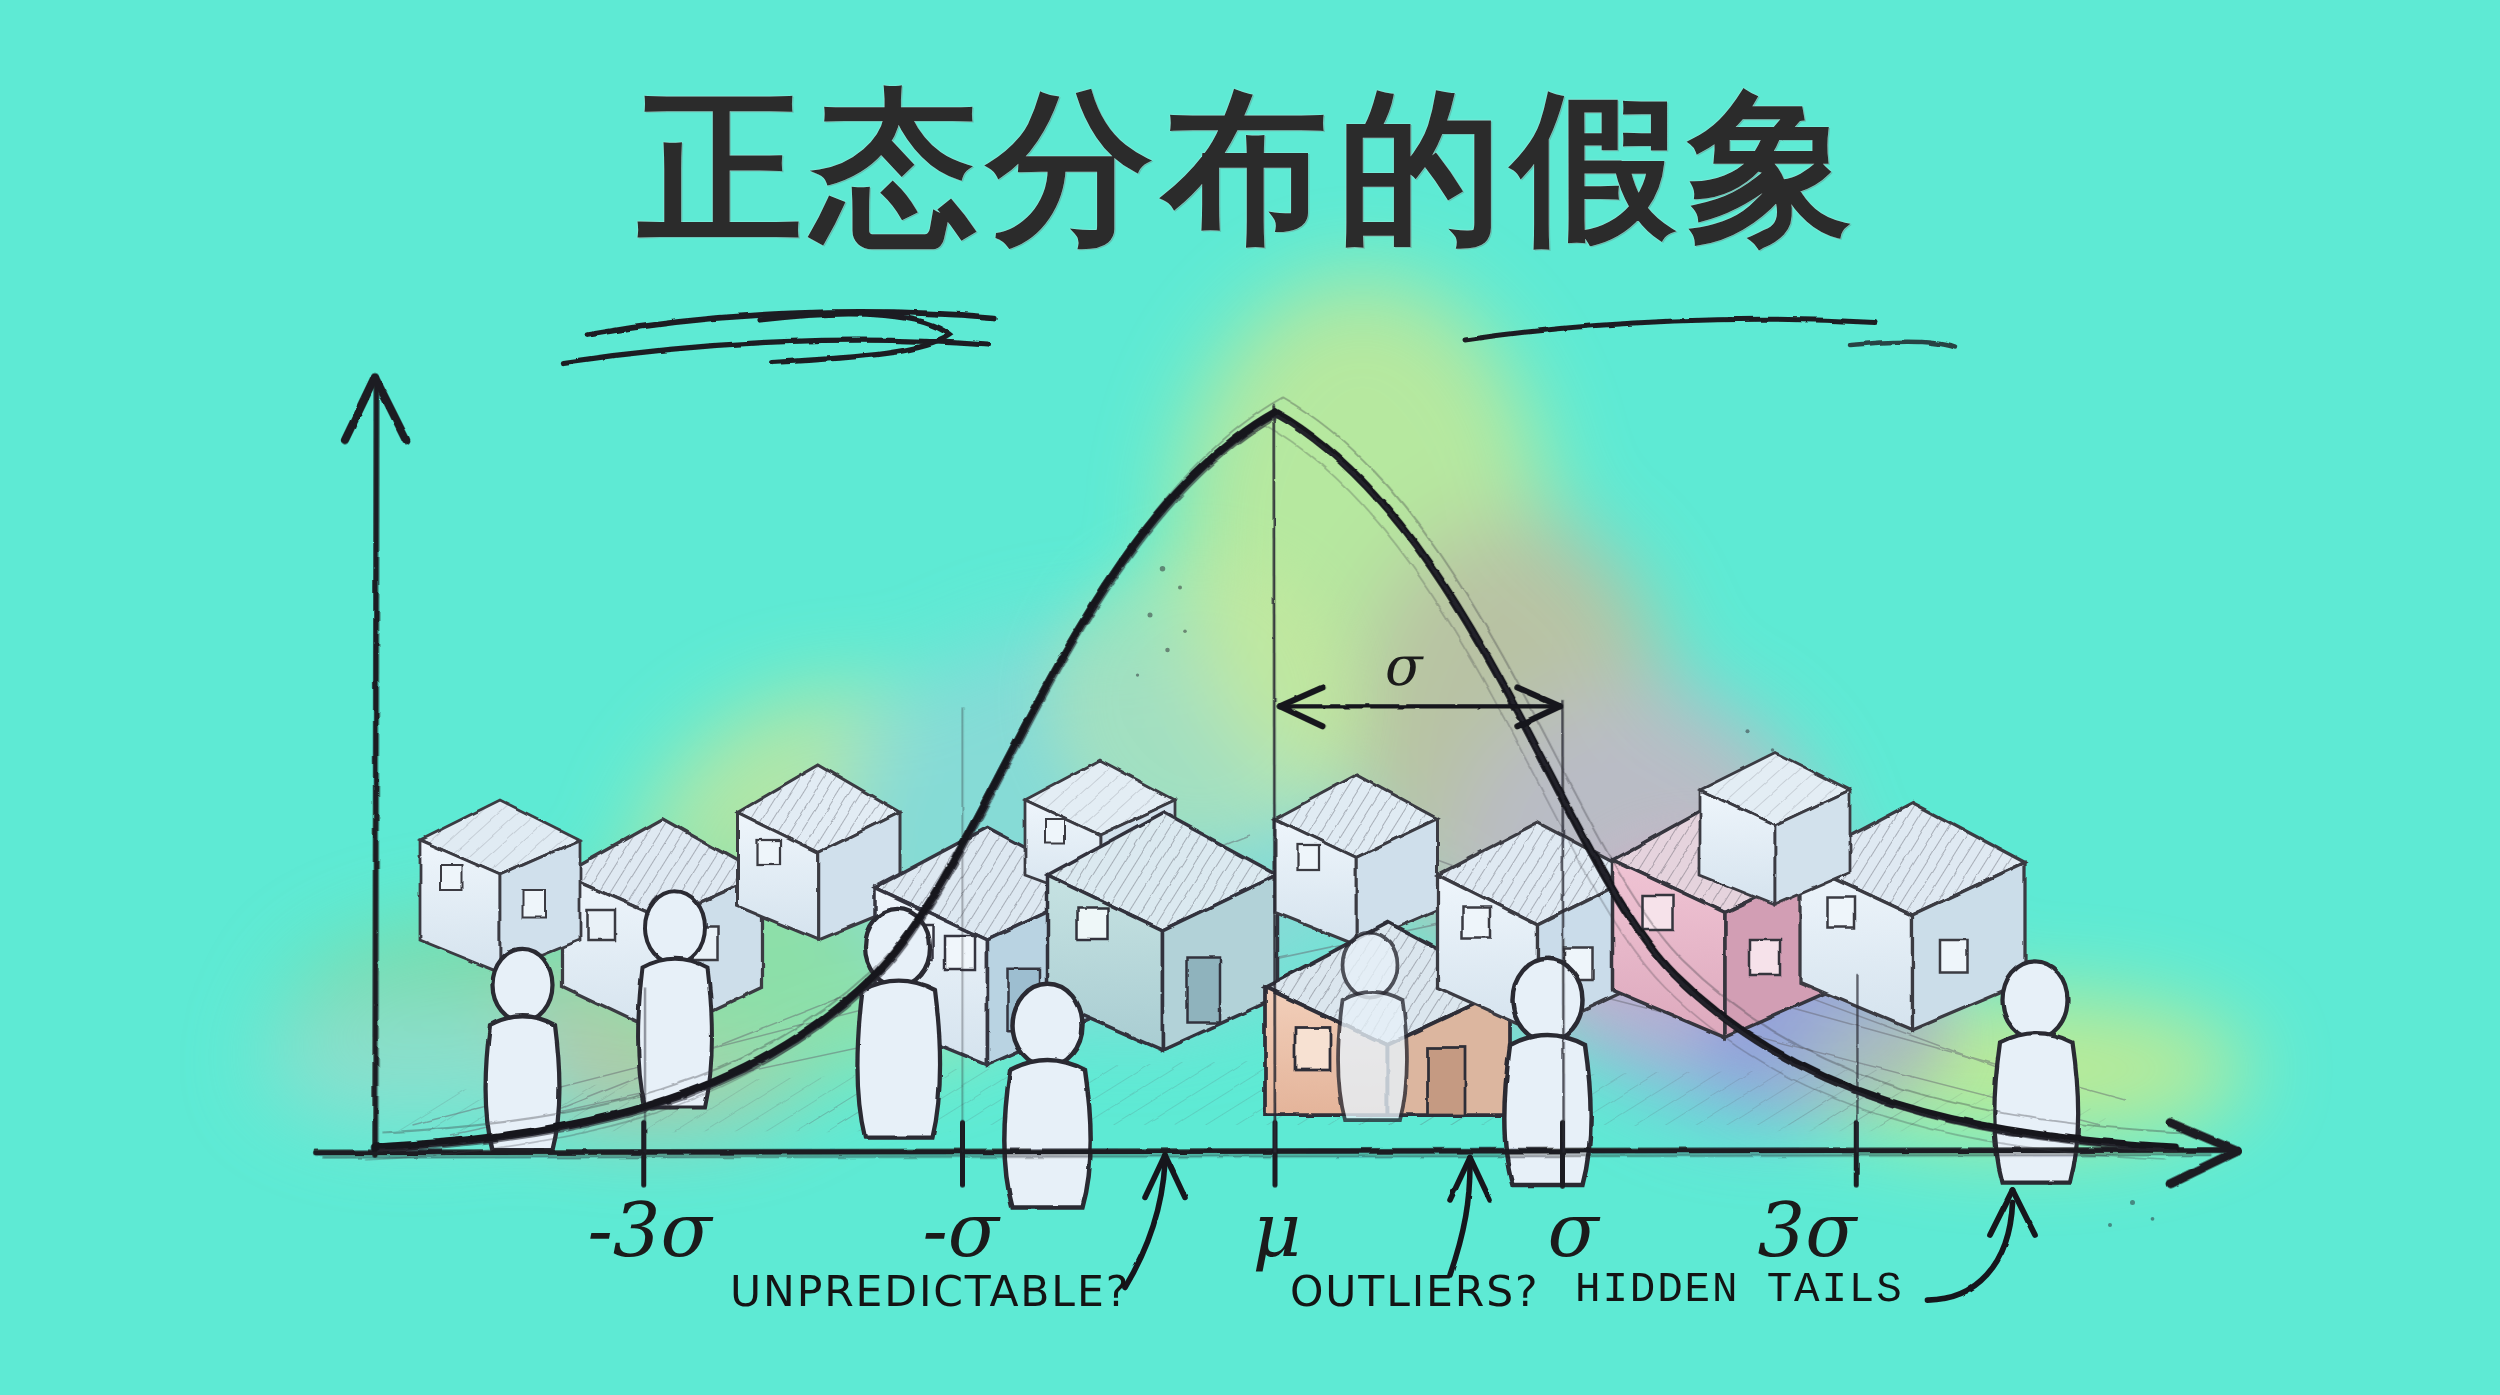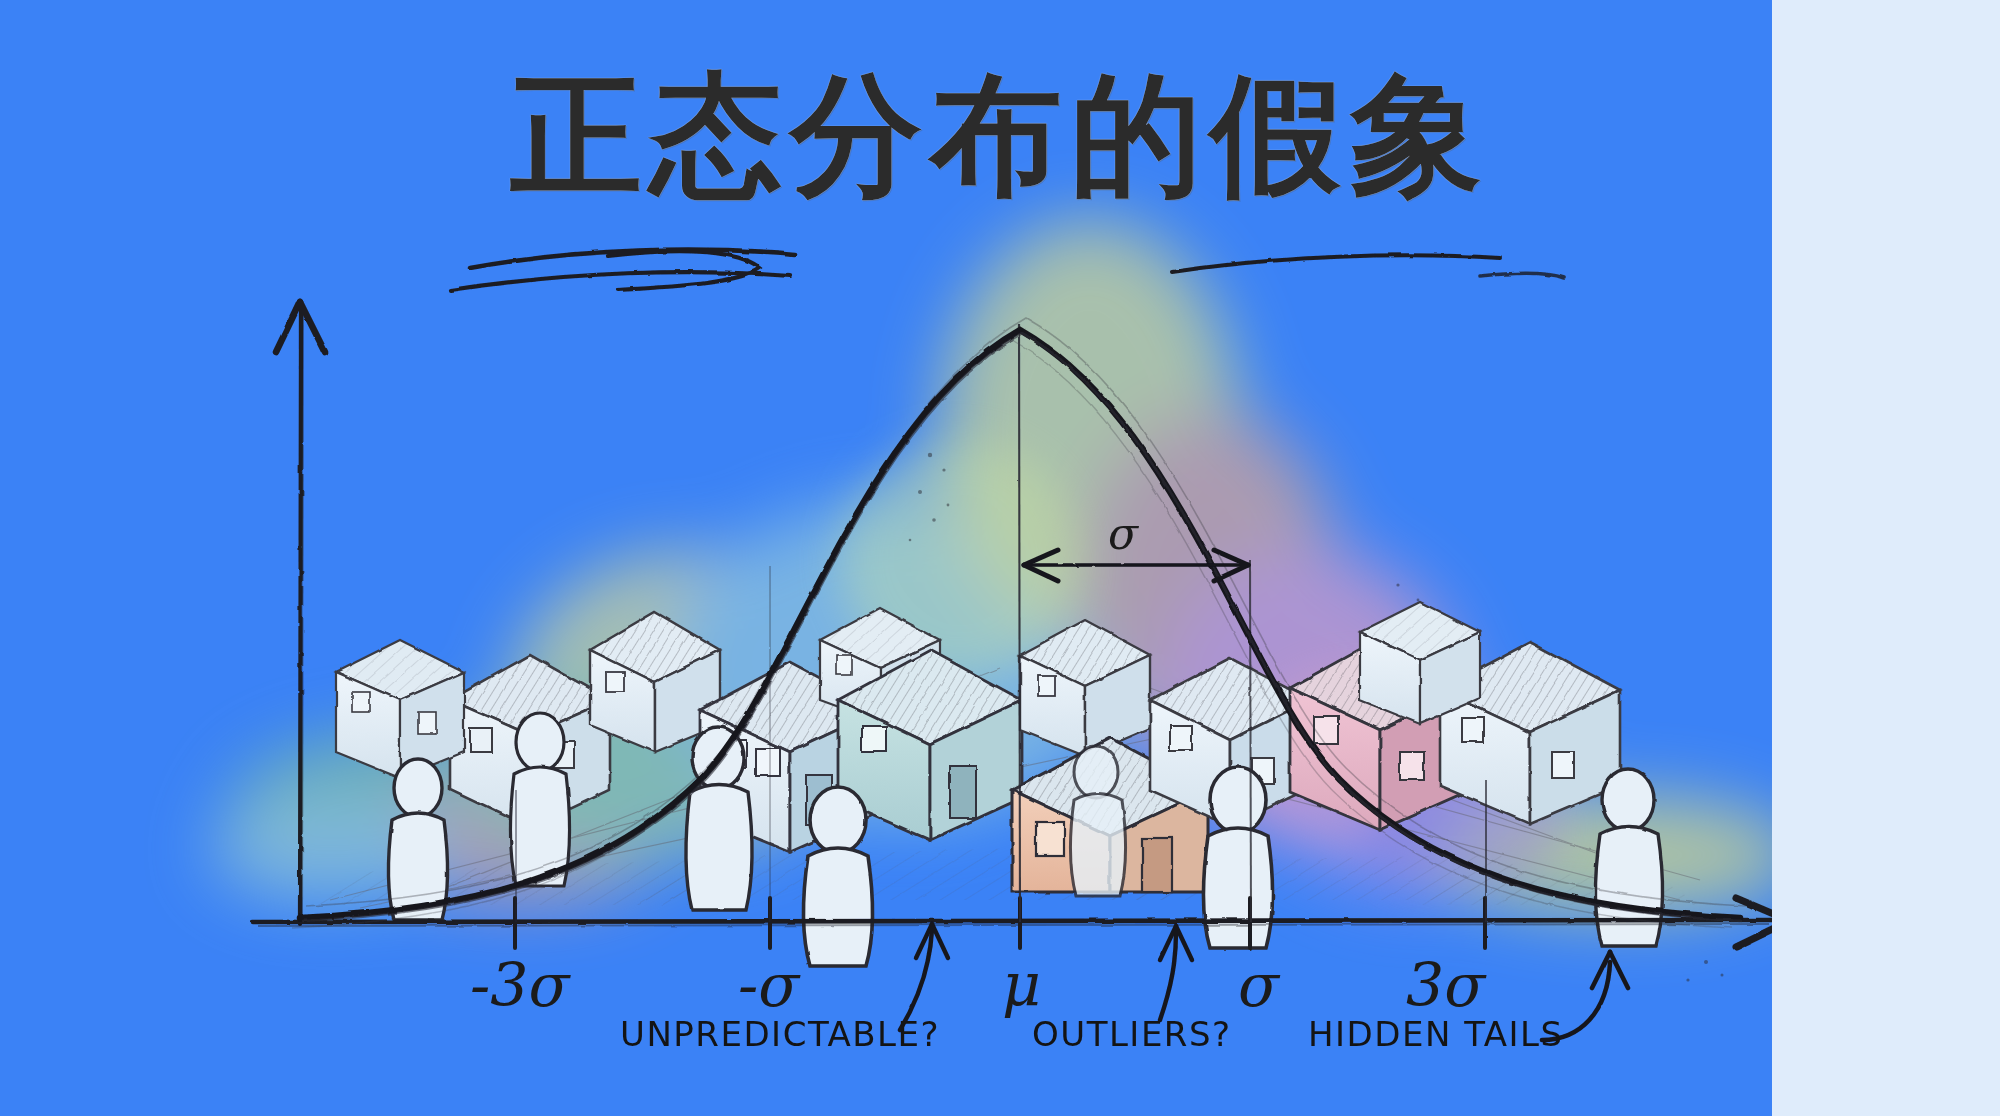--- a/index.html
+++ b/index.html
@@ -6,23 +6,23 @@
   html, body {
     margin: 0;
     padding: 0;
     background: #dfecfb;
   }
   body {
     font-family: "DejaVu Sans", sans-serif;
   }
   #stage {
     position: relative;
-    width: 1772px;
+    width: 2000px;
     height: 1116px;
-    background: #3b82f6;
+    background: #5eead4;
     overflow: hidden;
   }
   #stage svg.layer {
     position: absolute;
     left: 0;
     top: 0;
     width: 2000px;
     height: 1116px;
   }
   .title-wrap {
@@ -421,17 +421,17 @@
   </div>
 
   <div class="lbl axis-tick-label" style="left:470px; top:950px;">-3σ</div>
   <div class="lbl axis-tick-label" style="left:738px; top:950px;">-σ</div>
   <div class="lbl axis-tick-label" style="left:1002px; top:950px;">μ</div>
   <div class="lbl axis-tick-label" style="left:1238px; top:950px;">σ</div>
   <div class="lbl axis-tick-label" style="left:1406px; top:950px;">3σ</div>
 
   <div class="lbl sigma-span-label" style="left:1108px; top:508px;">σ</div>
 
-  <div class="lbl annot-label" style="left:584px; top:1014px;margin-left:36px;">UNPREDICTABLE?</div>
+  <div class="lbl annot-label" style="left:584px; top:1014px;">UNPREDICTABLE?</div>
   <div class="lbl annot-label" style="left:1032px; top:1014px;">OUTLIERS?</div>
-  <div class="lbl annot-label" style="left:1308px; top:1014px;">HIDDEN TAILS</div>
+  <div class="lbl annot-label" style="left:1260px; top:1014px;font-family:Liberation Mono, monospace;">HIDDEN TAILS</div>
 
 </div>
 
 </body></html>

